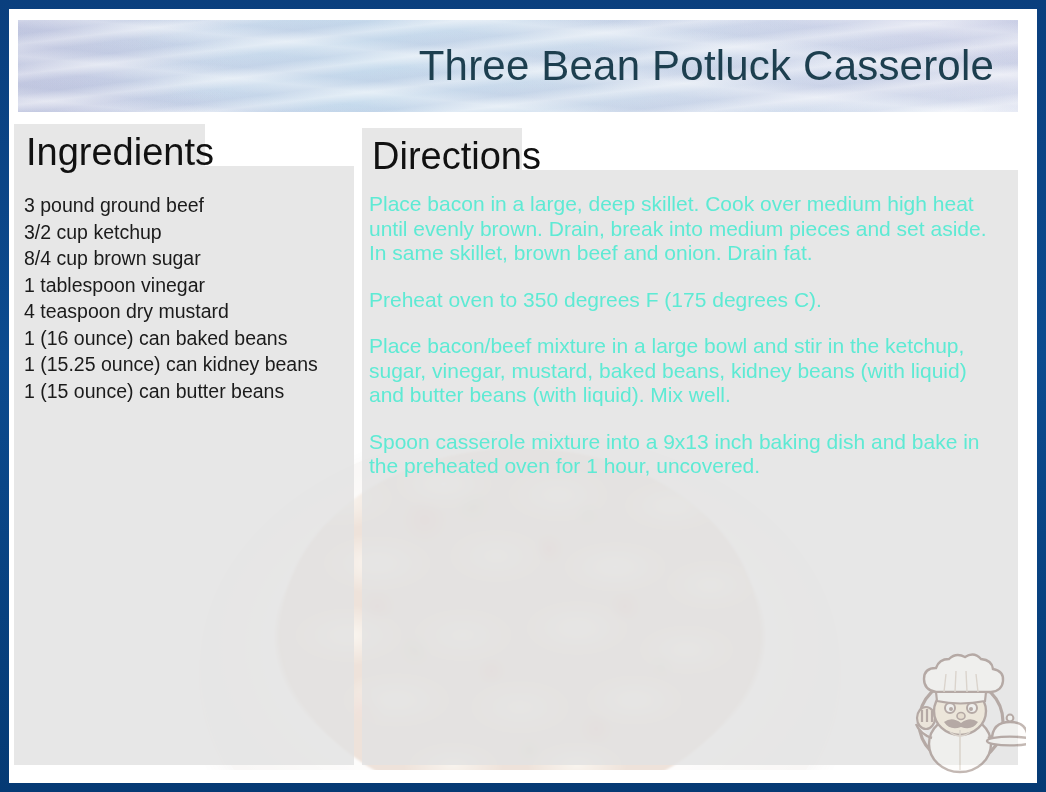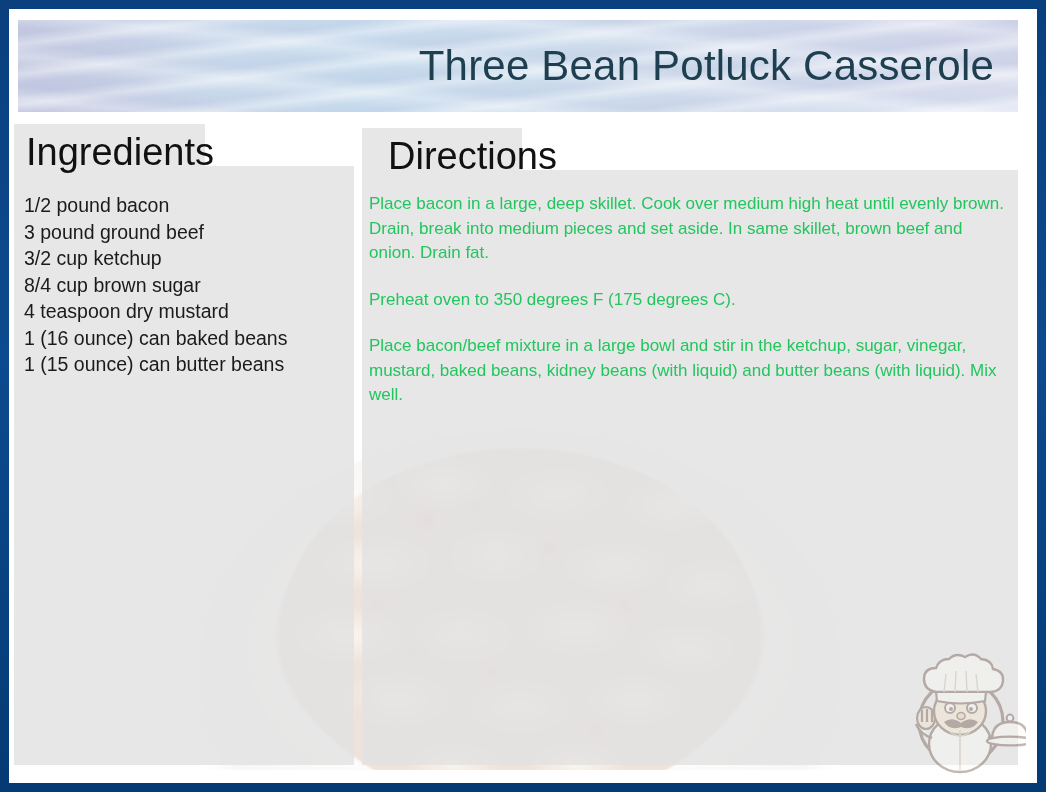--- a/index.html
+++ b/index.html
@@ -162,21 +162,21 @@
   .panel-dir-body  { left: 362px; top: 170px; width: 656px;  height: 595px; }
 
   .section-heading {
     position: absolute;
     font-size: 38px;
     font-weight: 400;
     color: #111111;
     white-space: nowrap;
   }
   .heading-ing { left: 26px;  top: 131px; }
-  .heading-dir { left: 388px; top: 135px; }
+  .heading-dir { left: 372px; top: 135px; }
 
   .ingredients-list {
     position: absolute;
     left: 24px;
     top: 192px;
     width: 330px;
     margin: 0;
     padding: 0;
     list-style: none;
   }
@@ -188,23 +188,23 @@
   }
 
   .directions-body {
     position: absolute;
     left: 369px;
     top: 192px;
     width: 636px;
   }
   .directions-body p {
     margin: 0 0 22px 0;
-    font-size: 17px;
+    font-size: 21px;
     line-height: 24.5px;
-    color: #22c55e;
+    color: #5eead4;
   }
 
   
   .chef-logo {
     position: absolute;
     left: 896px;
     top: 646px;
     width: 130px;
     height: 130px;
     opacity: 0.40;
@@ -227,36 +227,38 @@
   <div class="banner">
     <div class="banner-waves"></div>
     <div class="banner-waves2"></div>
     <div class="banner-title">Three Bean Potluck Casserole</div>
   </div>
 
   <div class="panel panel-ing-tab"></div>
   <div class="panel panel-ing-body"></div>
   <div class="section-heading heading-ing">Ingredients</div>
   <ul class="ingredients-list">
-    <li>1/2 pound bacon</li>
     <li>3 pound ground beef</li>
     <li>3/2 cup ketchup</li>
     <li>8/4 cup brown sugar</li>
+    <li>1 tablespoon vinegar</li>
     <li>4 teaspoon dry mustard</li>
     <li>1 (16 ounce) can baked beans</li>
+    <li>1 (15.25 ounce) can kidney beans</li>
     <li>1 (15 ounce) can butter beans</li>
   </ul>
 
   <div class="panel panel-dir-tab"></div>
   <div class="panel panel-dir-body"></div>
   <div class="section-heading heading-dir">Directions</div>
   <div class="directions-body">
     <p>Place bacon in a large, deep skillet. Cook over medium high heat until evenly brown. Drain, break into medium pieces and set aside. In same skillet, brown beef and onion. Drain fat.</p>
     <p>Preheat oven to 350 degrees F (175 degrees C).</p>
     <p>Place bacon/beef mixture in a large bowl and stir in the ketchup, sugar, vinegar, mustard, baked beans, kidney beans (with liquid) and butter beans (with liquid). Mix well.</p>
+    <p>Spoon casserole mixture into a 9x13 inch baking dish and bake in the preheated oven for 1 hour, uncovered.</p>
   </div>
 
   <div class="chef-logo">
     <svg viewBox="0 0 130 130" width="130" height="130">
       <g fill="none" stroke="#6b4f43" stroke-width="3.2">
 
         <circle cx="65" cy="76" r="42"></circle>
       </g>
 
       <ellipse cx="64" cy="98" rx="31" ry="28" fill="#fdfcf8" stroke="#6b4f43" stroke-width="2.4"></ellipse>

